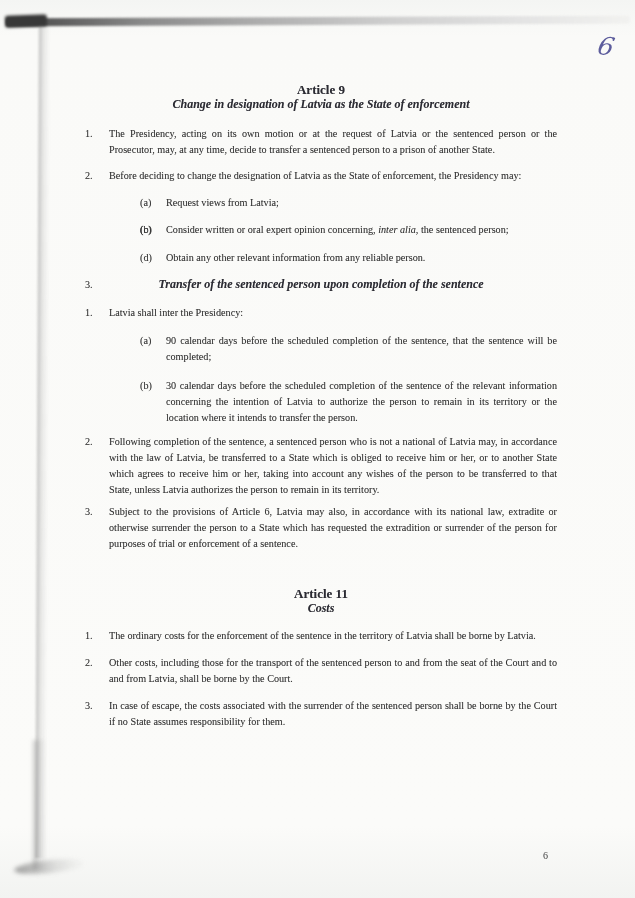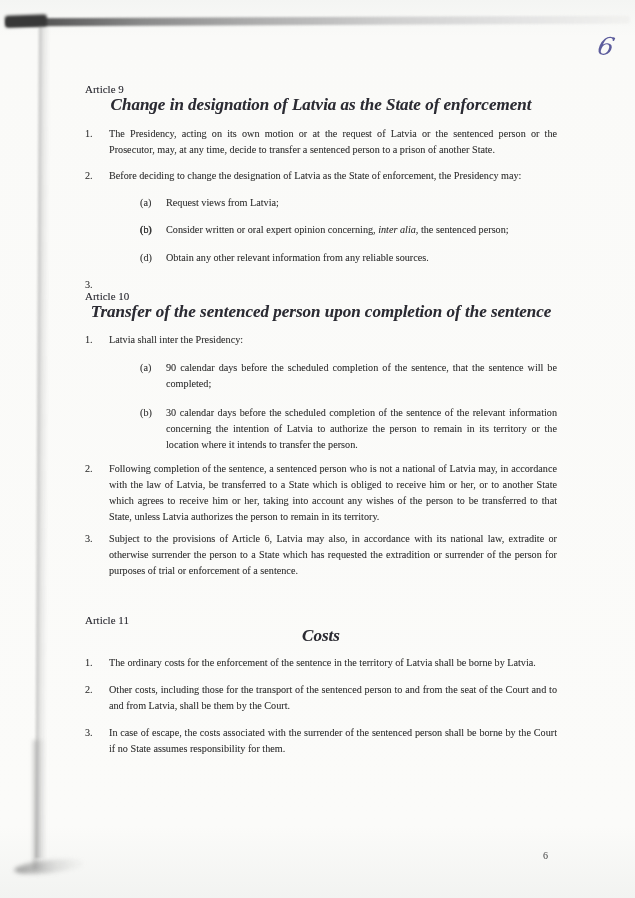--- a/index.html
+++ b/index.html
@@ -57,24 +57,24 @@
     position:absolute; left:543px; top:850px;
     font-size:10px; color:#3c3c3c;
   }
   
   .doc-content {
     position:absolute; left:85px; top:0; width:472px;
     font-size:10.2px; line-height:16px; color:#333;
     text-shadow:0 0 0.5px rgba(60,60,60,0.35);
   }
   .art-heading {
-    text-align:left; font-weight:normal; font-size:11px; line-height:15px; color:#2b2b33;
+    text-align:center; font-weight:bold; font-size:13px; line-height:15px; color:#2b2b33;
   }
   .art-subtitle {
-    text-align:center; font-weight:bold; font-style:italic; font-size:17px; line-height:15px; color:#2b2b33;
+    text-align:center; font-weight:bold; font-style:italic; font-size:12px; line-height:15px; color:#2b2b33;
   }
   .para {
     position:relative; padding-left:24px; text-align:justify;
   }
   .para .pnum { position:absolute; left:0; top:0; }
   .subitem {
     position:relative; padding-left:81px; text-align:justify;
   }
   .subitem .slabel { position:absolute; left:55px; top:0; }
   .it { font-style:italic; }
@@ -113,28 +113,27 @@
     </div>
     <div class="subitem" style="margin-top:11px">
       <span class="slabel">(b)</span>
     </div>
     <div class="subitem" style="margin-top:11px">
       <span class="slabel">(c)</span>
       <span><span>Consider written or oral expert opinion concerning, </span><span class="it">inter alia</span><span>, the sentenced person;</span></span>
     </div>
     <div class="subitem" style="margin-top:12px">
       <span class="slabel">(d)</span>
-      <span>Obtain any other relevant information from any reliable sources.</span>
+      <span>Obtain any other relevant information from any reliable person.</span>
     </div>
 
     <div class="para" style="margin-top:11px">
       <span class="pnum">3.</span>
     </div>
 
-    <div class="art-heading" style="margin-top:23px">Article 10</div>
     <div class="art-subtitle">Transfer of the sentenced person upon completion of the sentence</div>
 
     <div class="para" style="margin-top:13px">
       <span class="pnum">1.</span>
       <span>Latvia shall inter the Presidency:</span>
     </div>
 
     <div class="subitem" style="margin-top:12px">
       <span class="slabel">(a)</span>
       <span>90 calendar days before the scheduled completion of the sentence, that the sentence will be completed;</span>
@@ -156,21 +155,21 @@
 
     <div class="art-heading" style="margin-top:34px">Article 11</div>
     <div class="art-subtitle">Costs</div>
 
     <div class="para" style="margin-top:12px">
       <span class="pnum">1.</span>
       <span>The ordinary costs for the enforcement of the sentence in the territory of Latvia shall be borne by Latvia.</span>
     </div>
     <div class="para" style="margin-top:11px">
       <span class="pnum">2.</span>
-      <span>Other costs, including those for the transport of the sentenced person to and from the seat of the Court and to and from Latvia, shall be them by the Court.</span>
+      <span>Other costs, including those for the transport of the sentenced person to and from the seat of the Court and to and from Latvia, shall be borne by the Court.</span>
     </div>
     <div class="para" style="margin-top:11px">
       <span class="pnum">3.</span>
       <span>In case of escape, the costs associated with the surrender of the sentenced person shall be borne by the Court if no State assumes responsibility for them.</span>
     </div>
 
   </div>
 
   <div class="footer-number">6</div>
 

